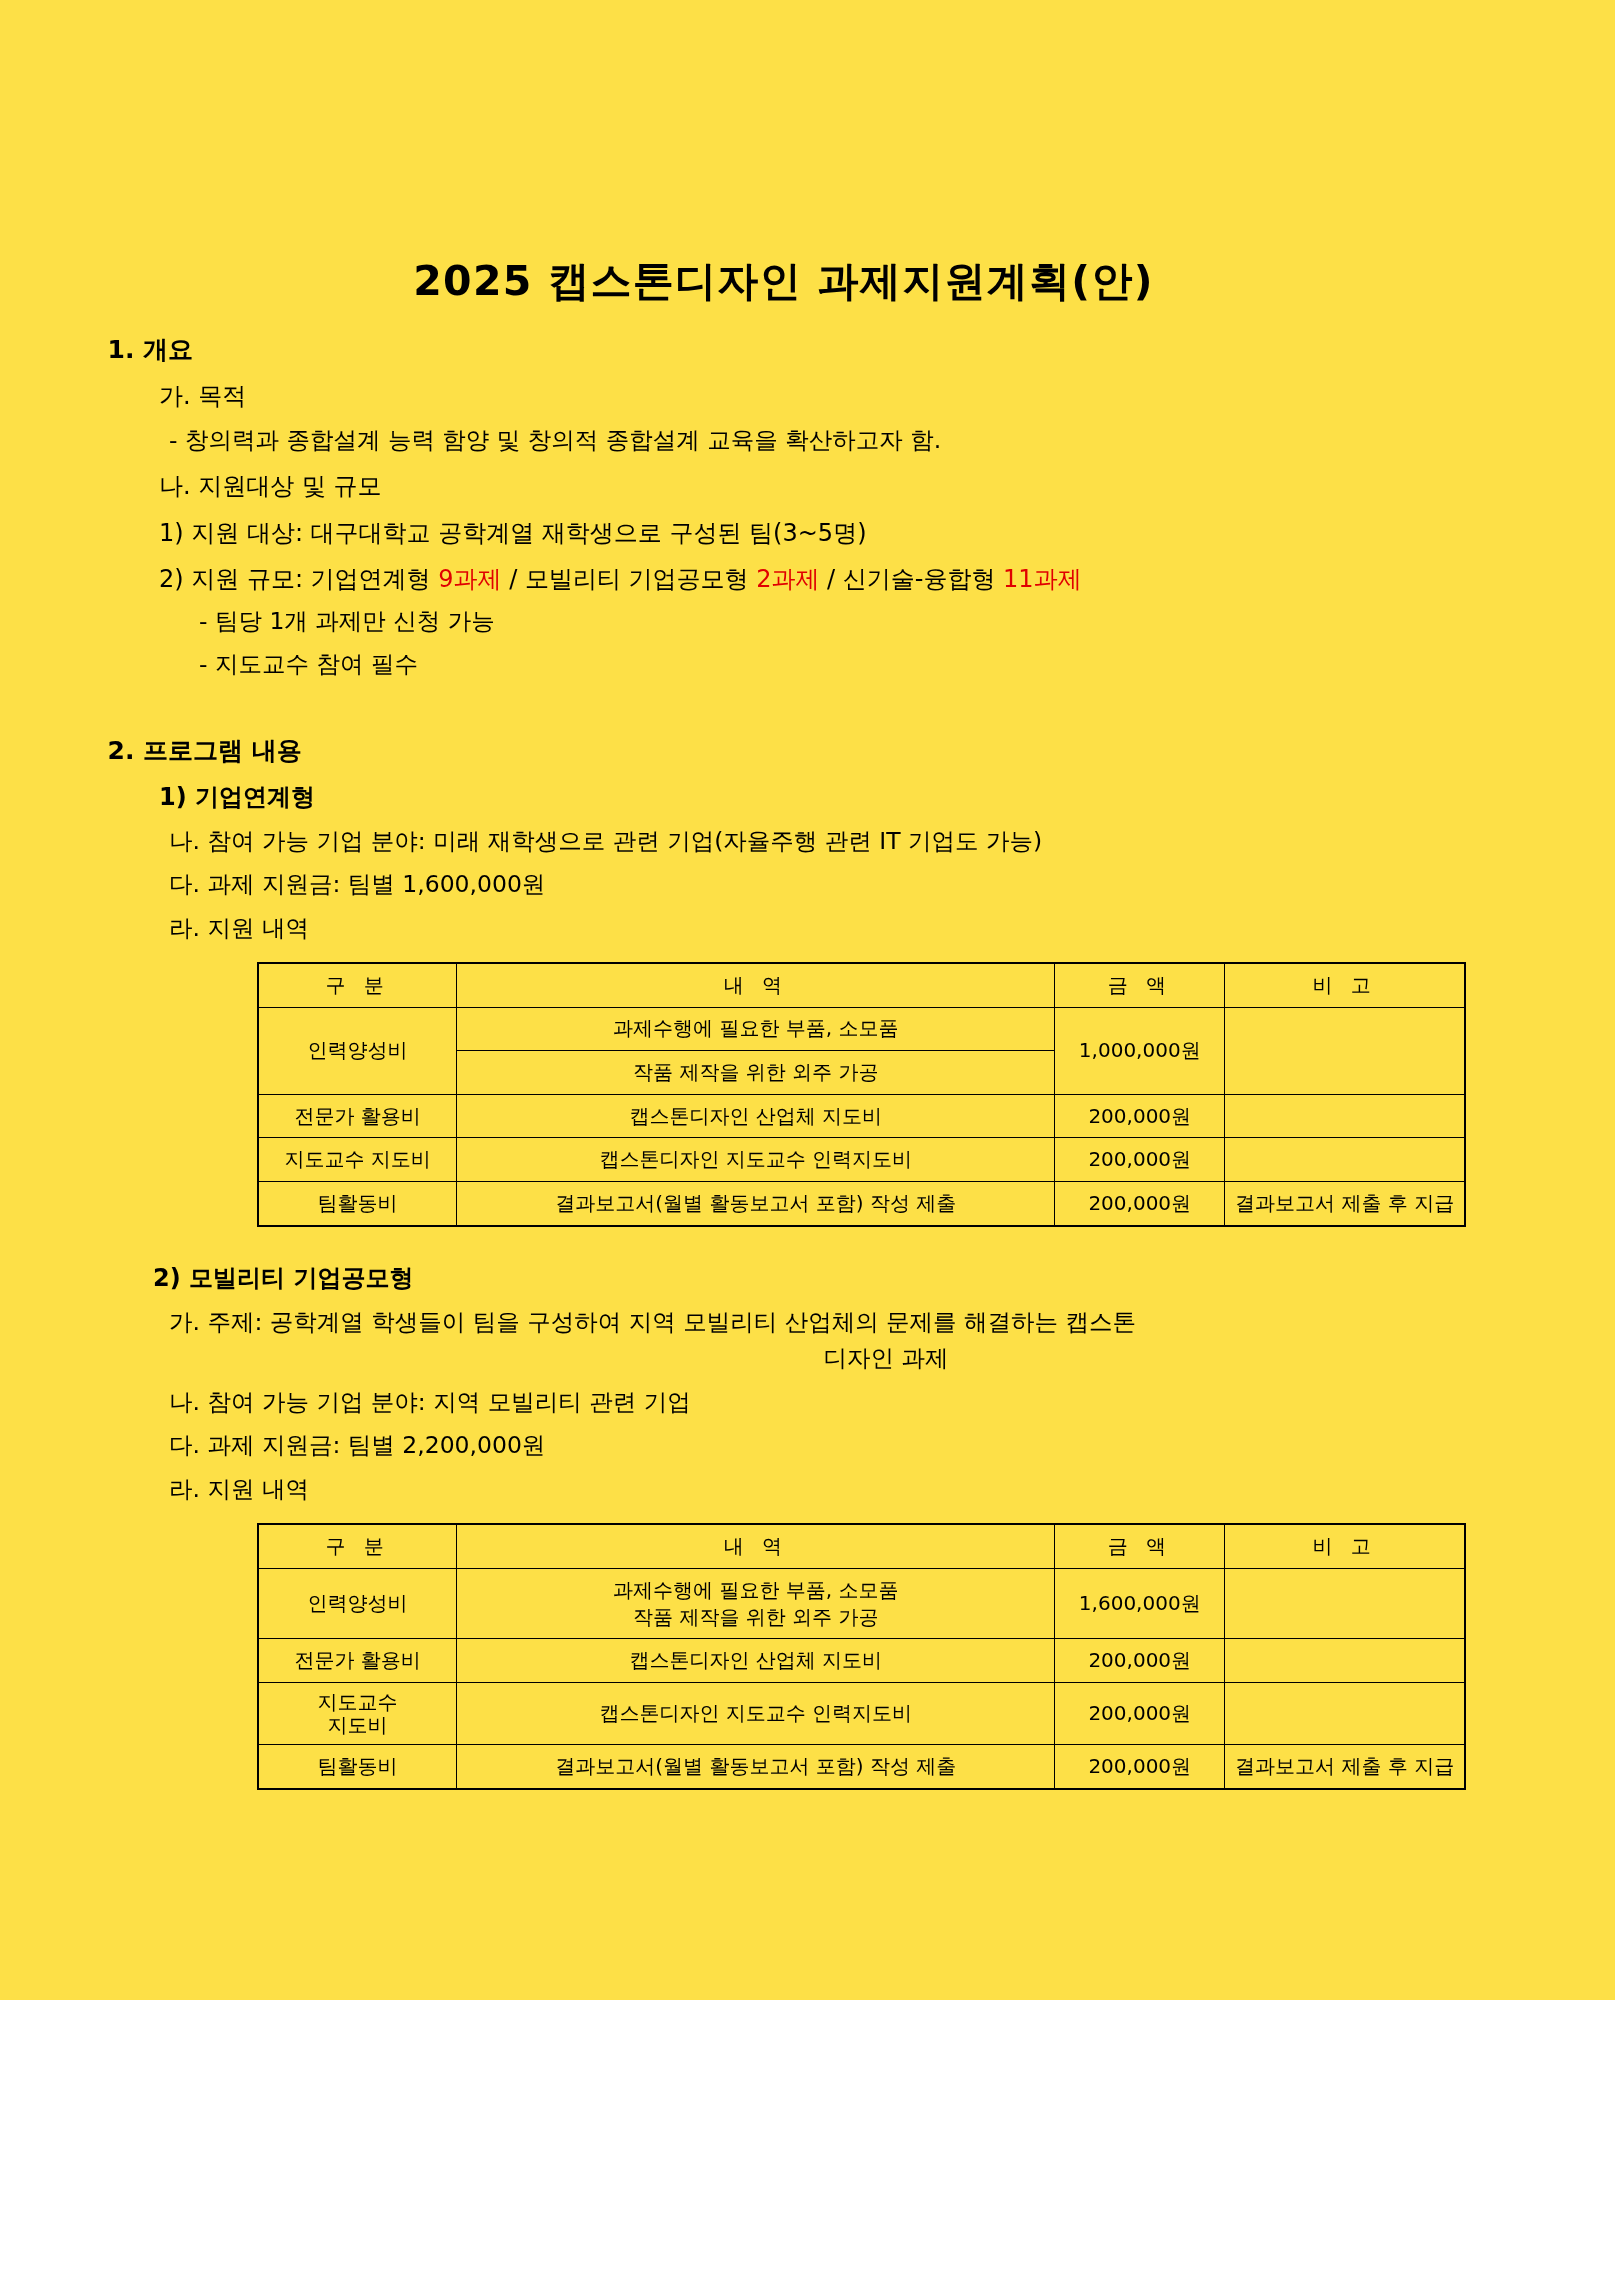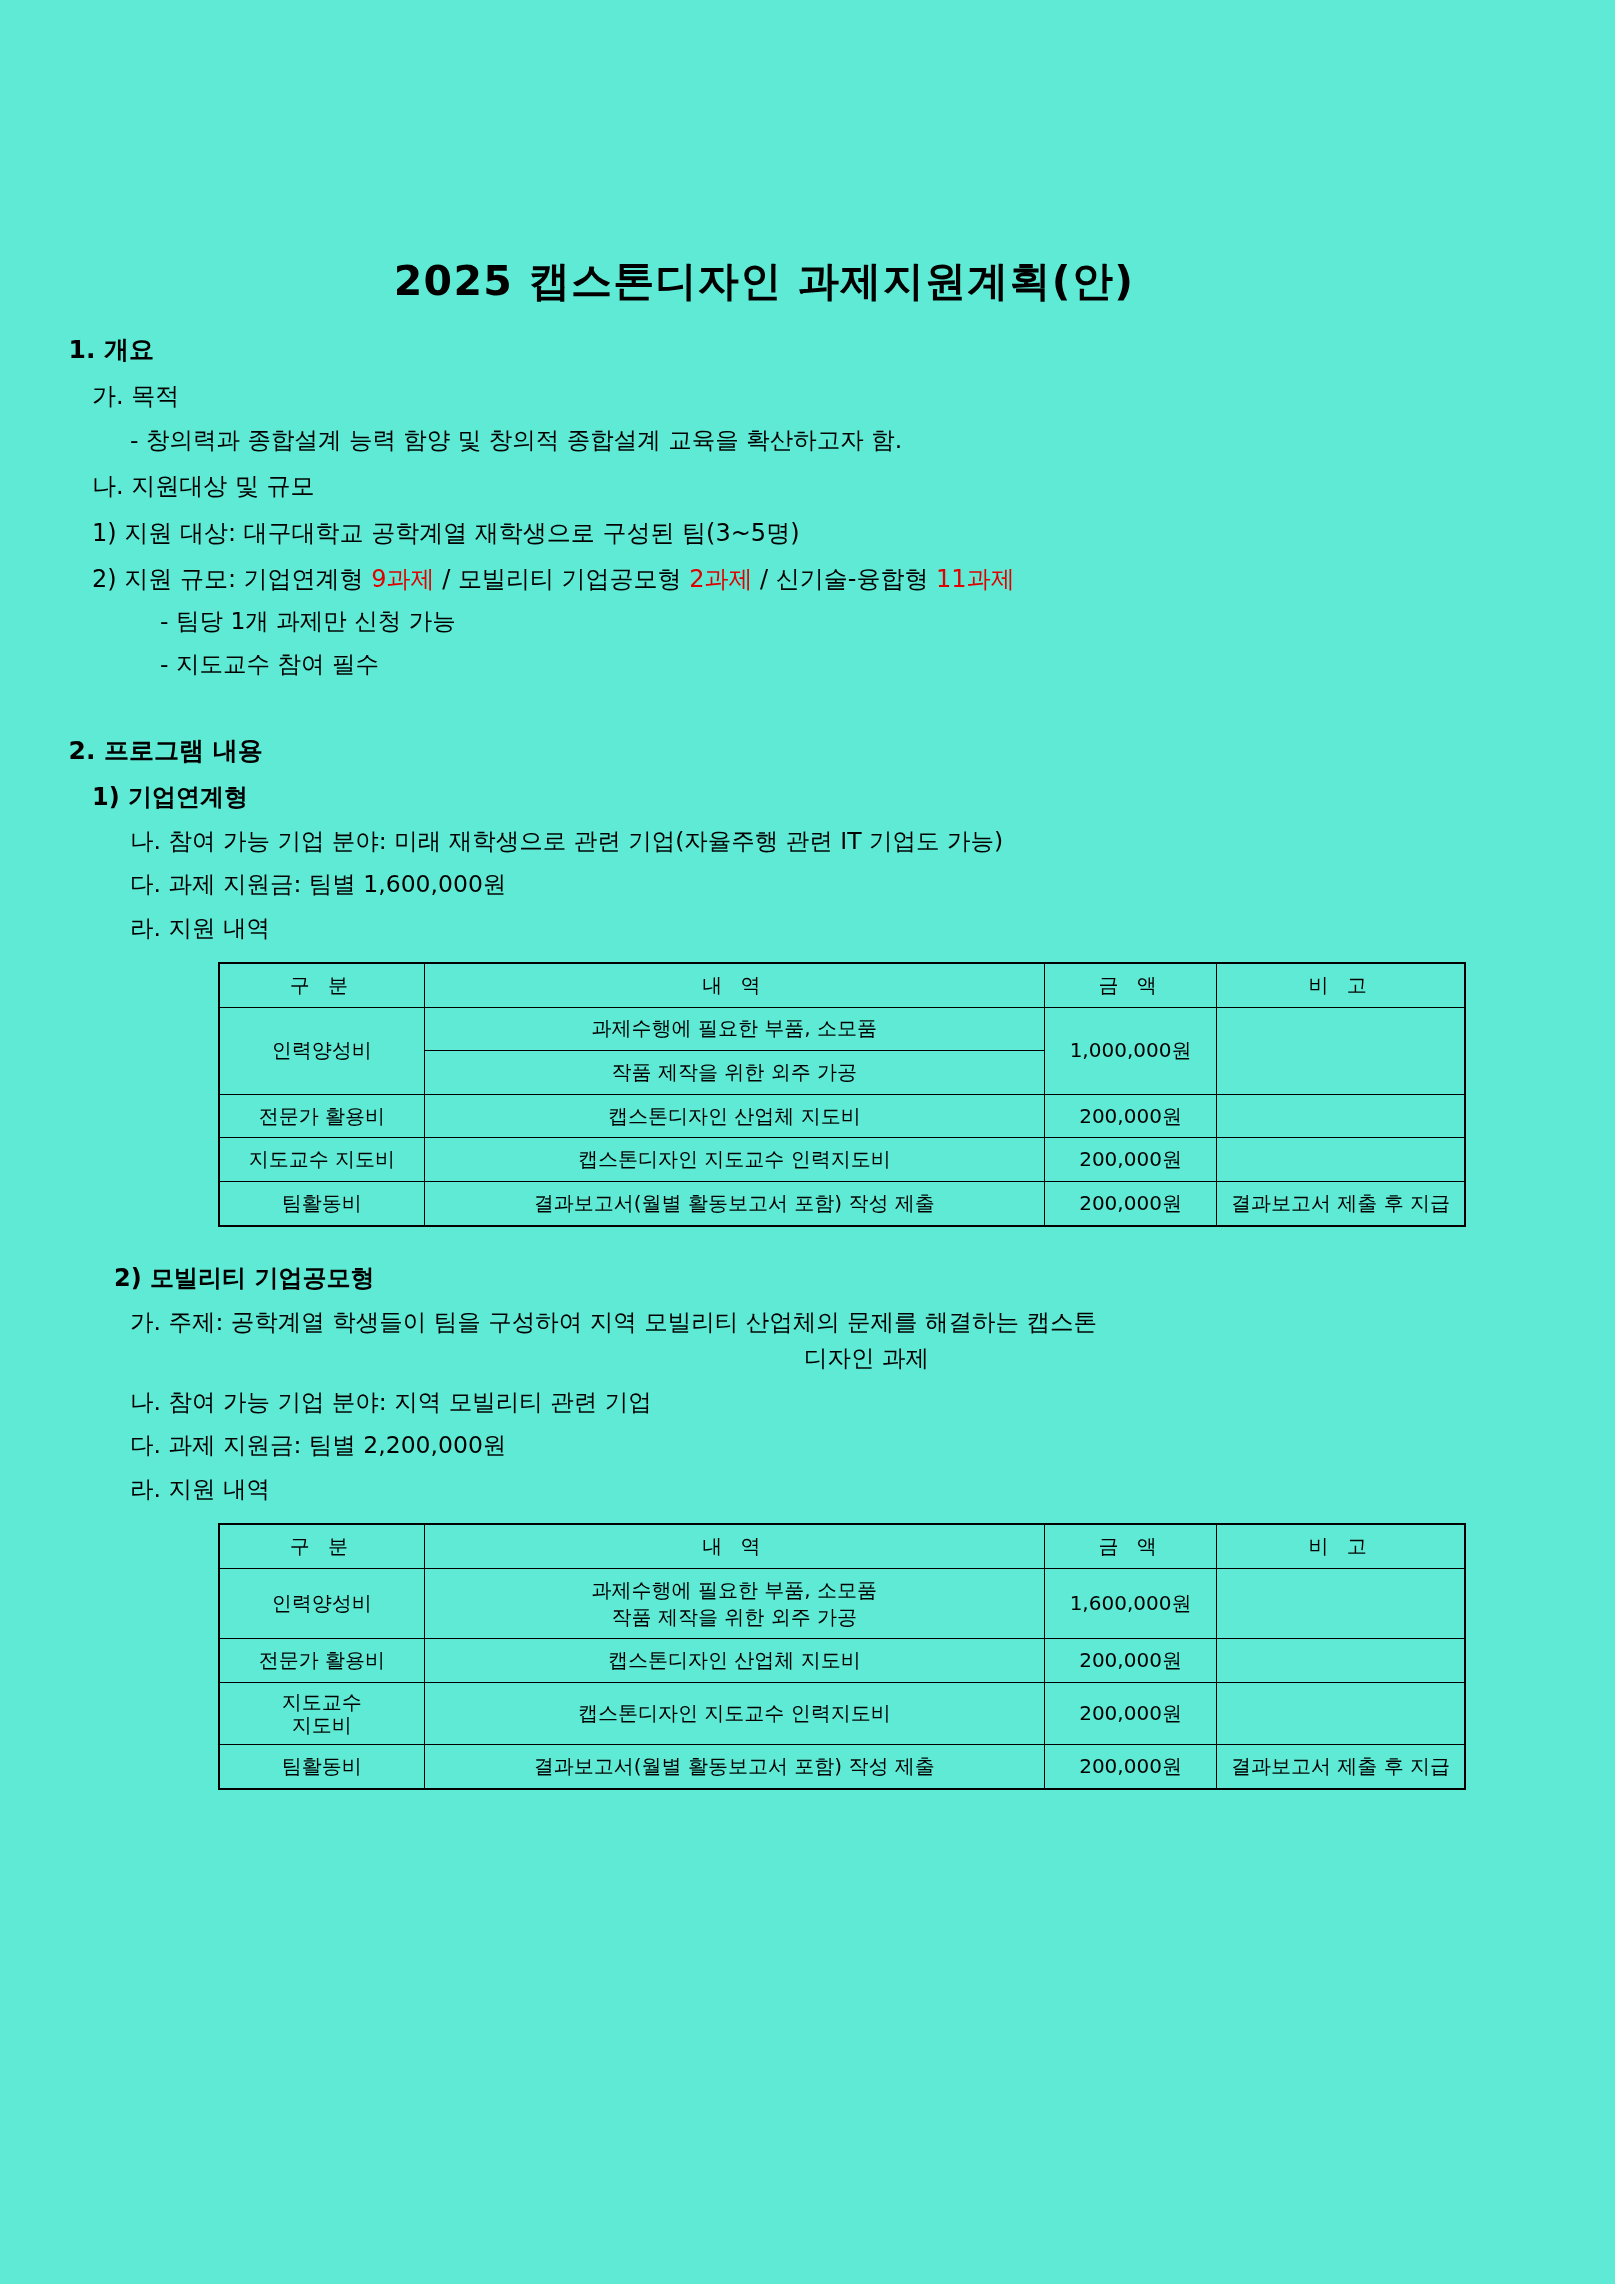--- a/index.html
+++ b/index.html
@@ -6,43 +6,43 @@
     margin: 0;
     padding: 0;
     background: #ffffff;
   }
   body {
     font-family: "DejaVu Sans", "Liberation Sans", sans-serif;
     color: #000000;
   }
   .page {
     width: 1616px;
-    height: 2284px;
+    height: 2000px;
     position: relative;
-    background: #5eead4;
+    background: #fde047;
     box-sizing: border-box;
-    padding: 98px 150px 0 62px;
+    padding: 98px 150px 0 101px;
   }
   .doc-title {
     text-align: center;
     font-size: 41px;
     font-weight: bold;
     letter-spacing: 1.3px;
     margin-top: 156px;
     margin-bottom: 0;
   }
   .section-head {
     font-size: 25px;
     font-weight: bold;
     margin-top: 24px;
     margin-left: 6.5px;
   }
   .lvl1 {
     font-size: 24px;
-    margin-left: 30px;
+    margin-left: 58px;
     margin-top: 14.3px;
     white-space: nowrap;
   }
   .lvl1.bold {
     font-weight: bold;
   }
   .lvl2 {
     font-size: 23.5px;
     margin-left: 68px;
     margin-top: 11.7px;

